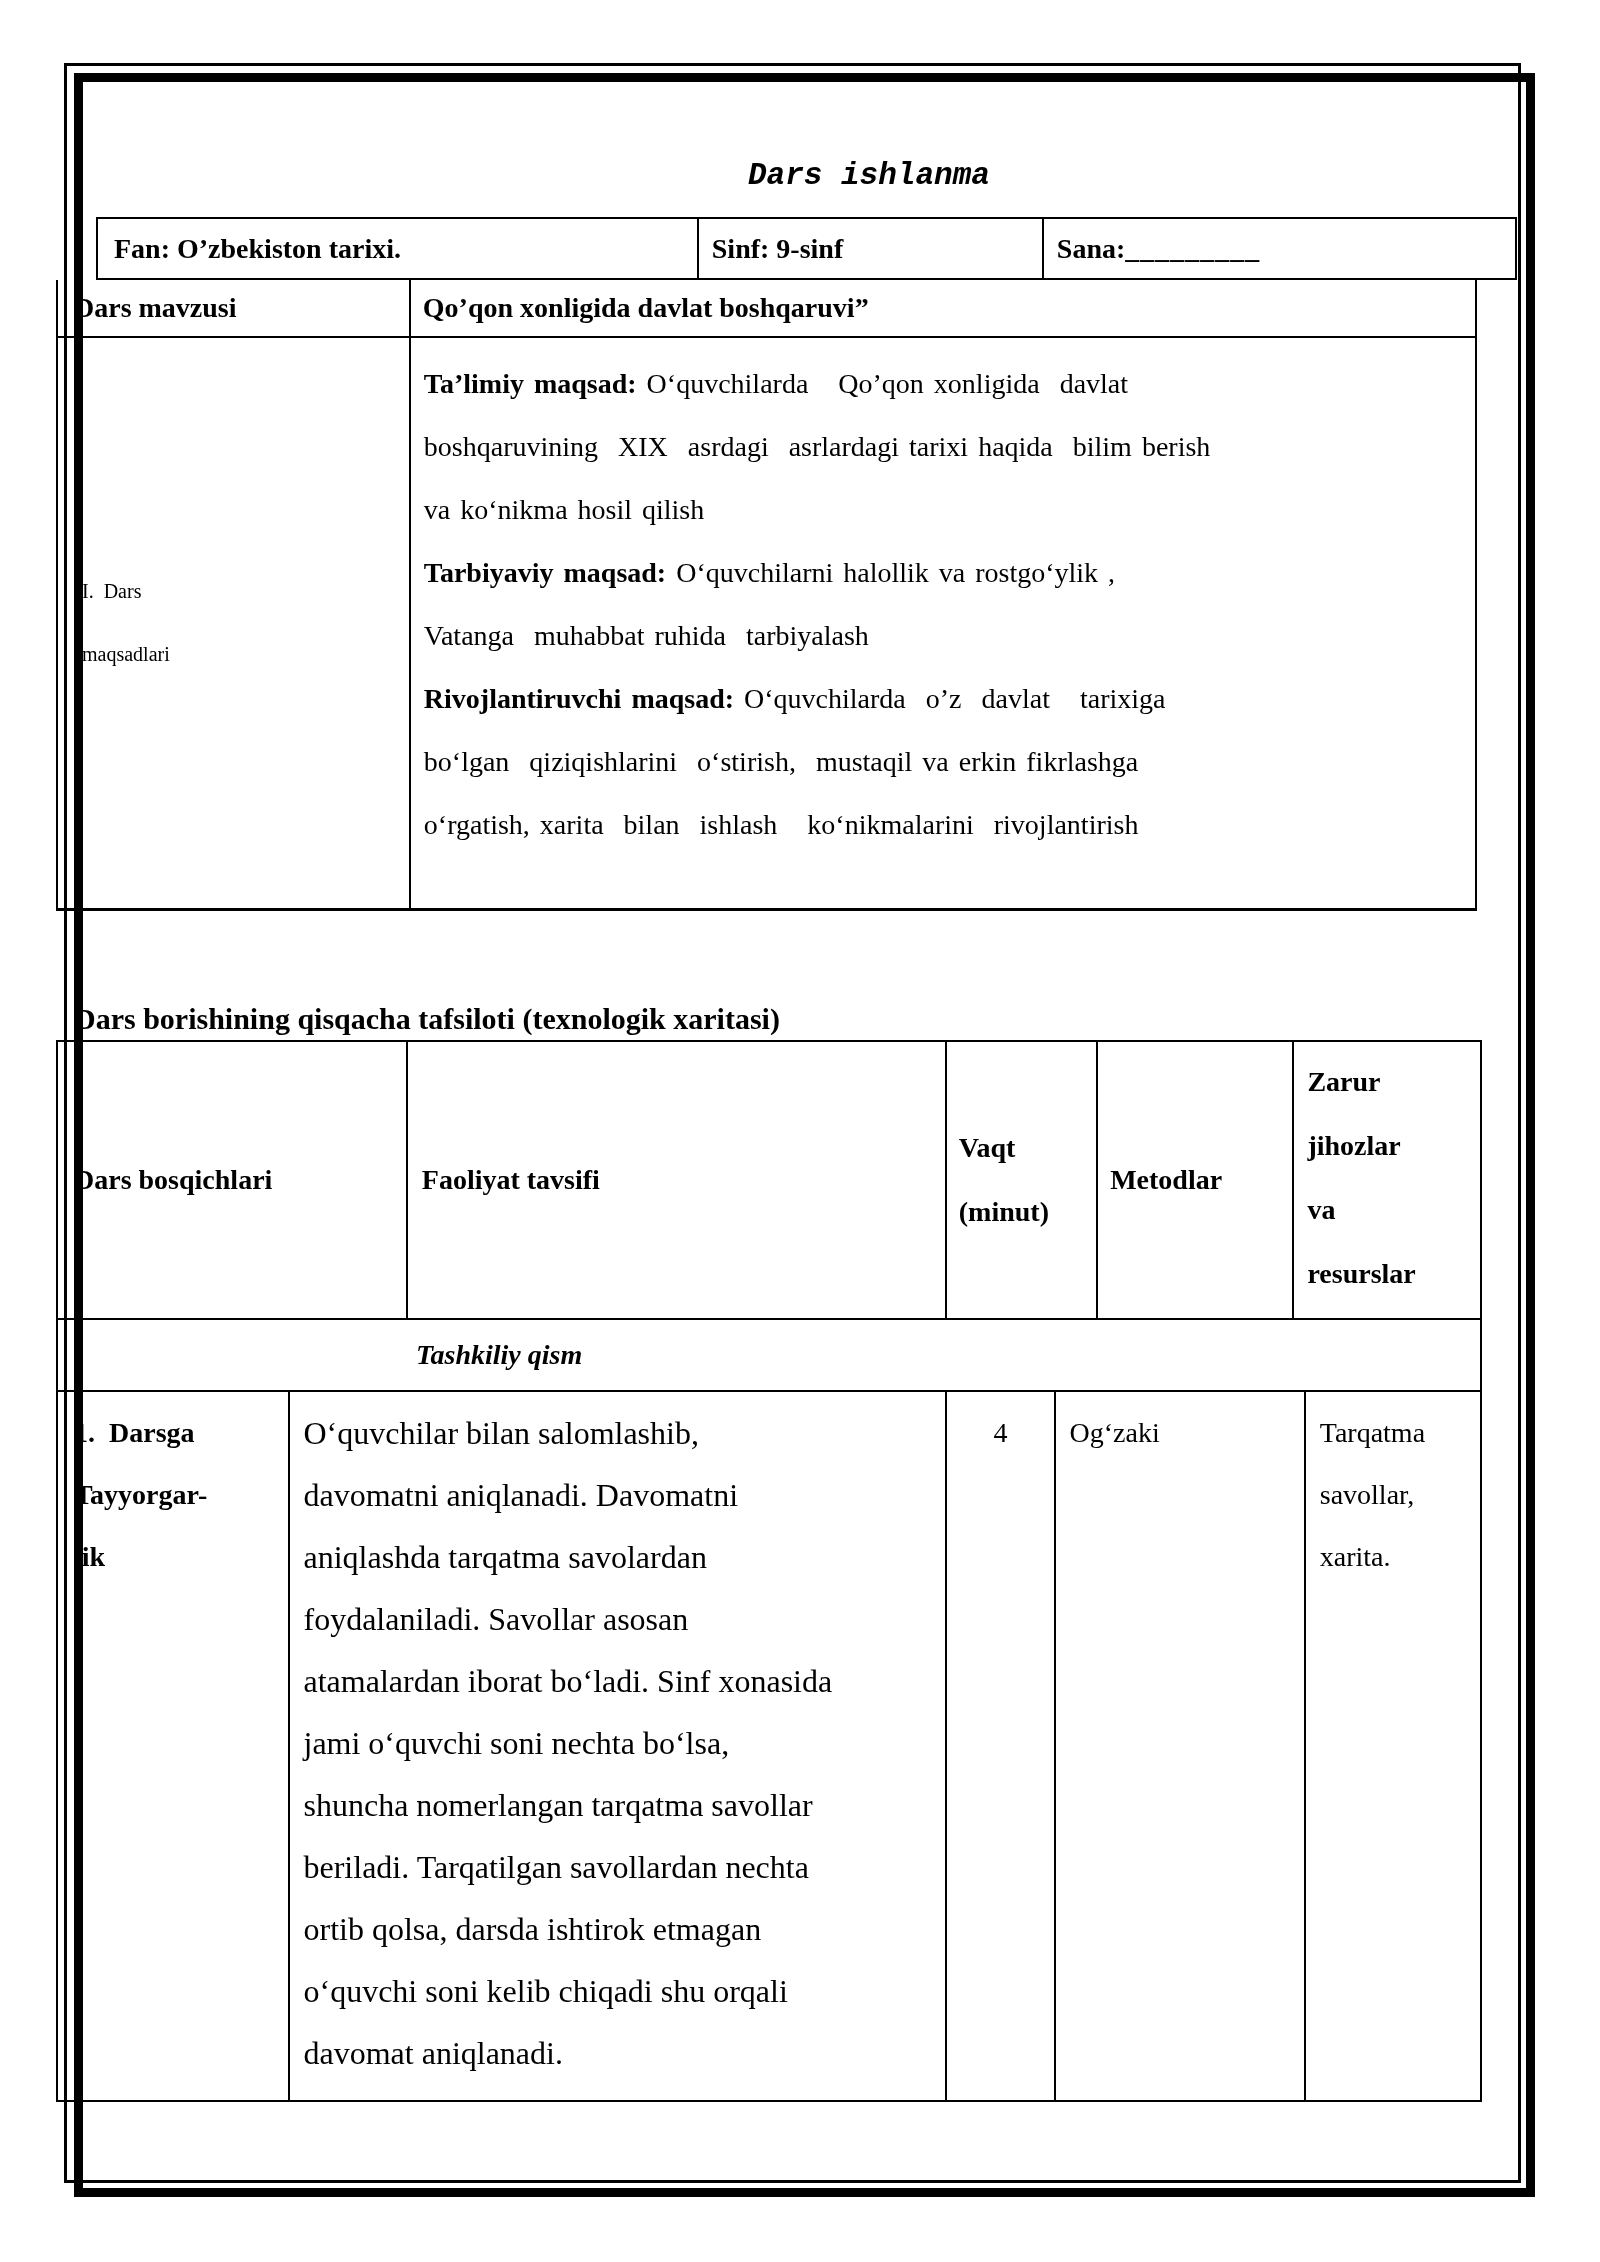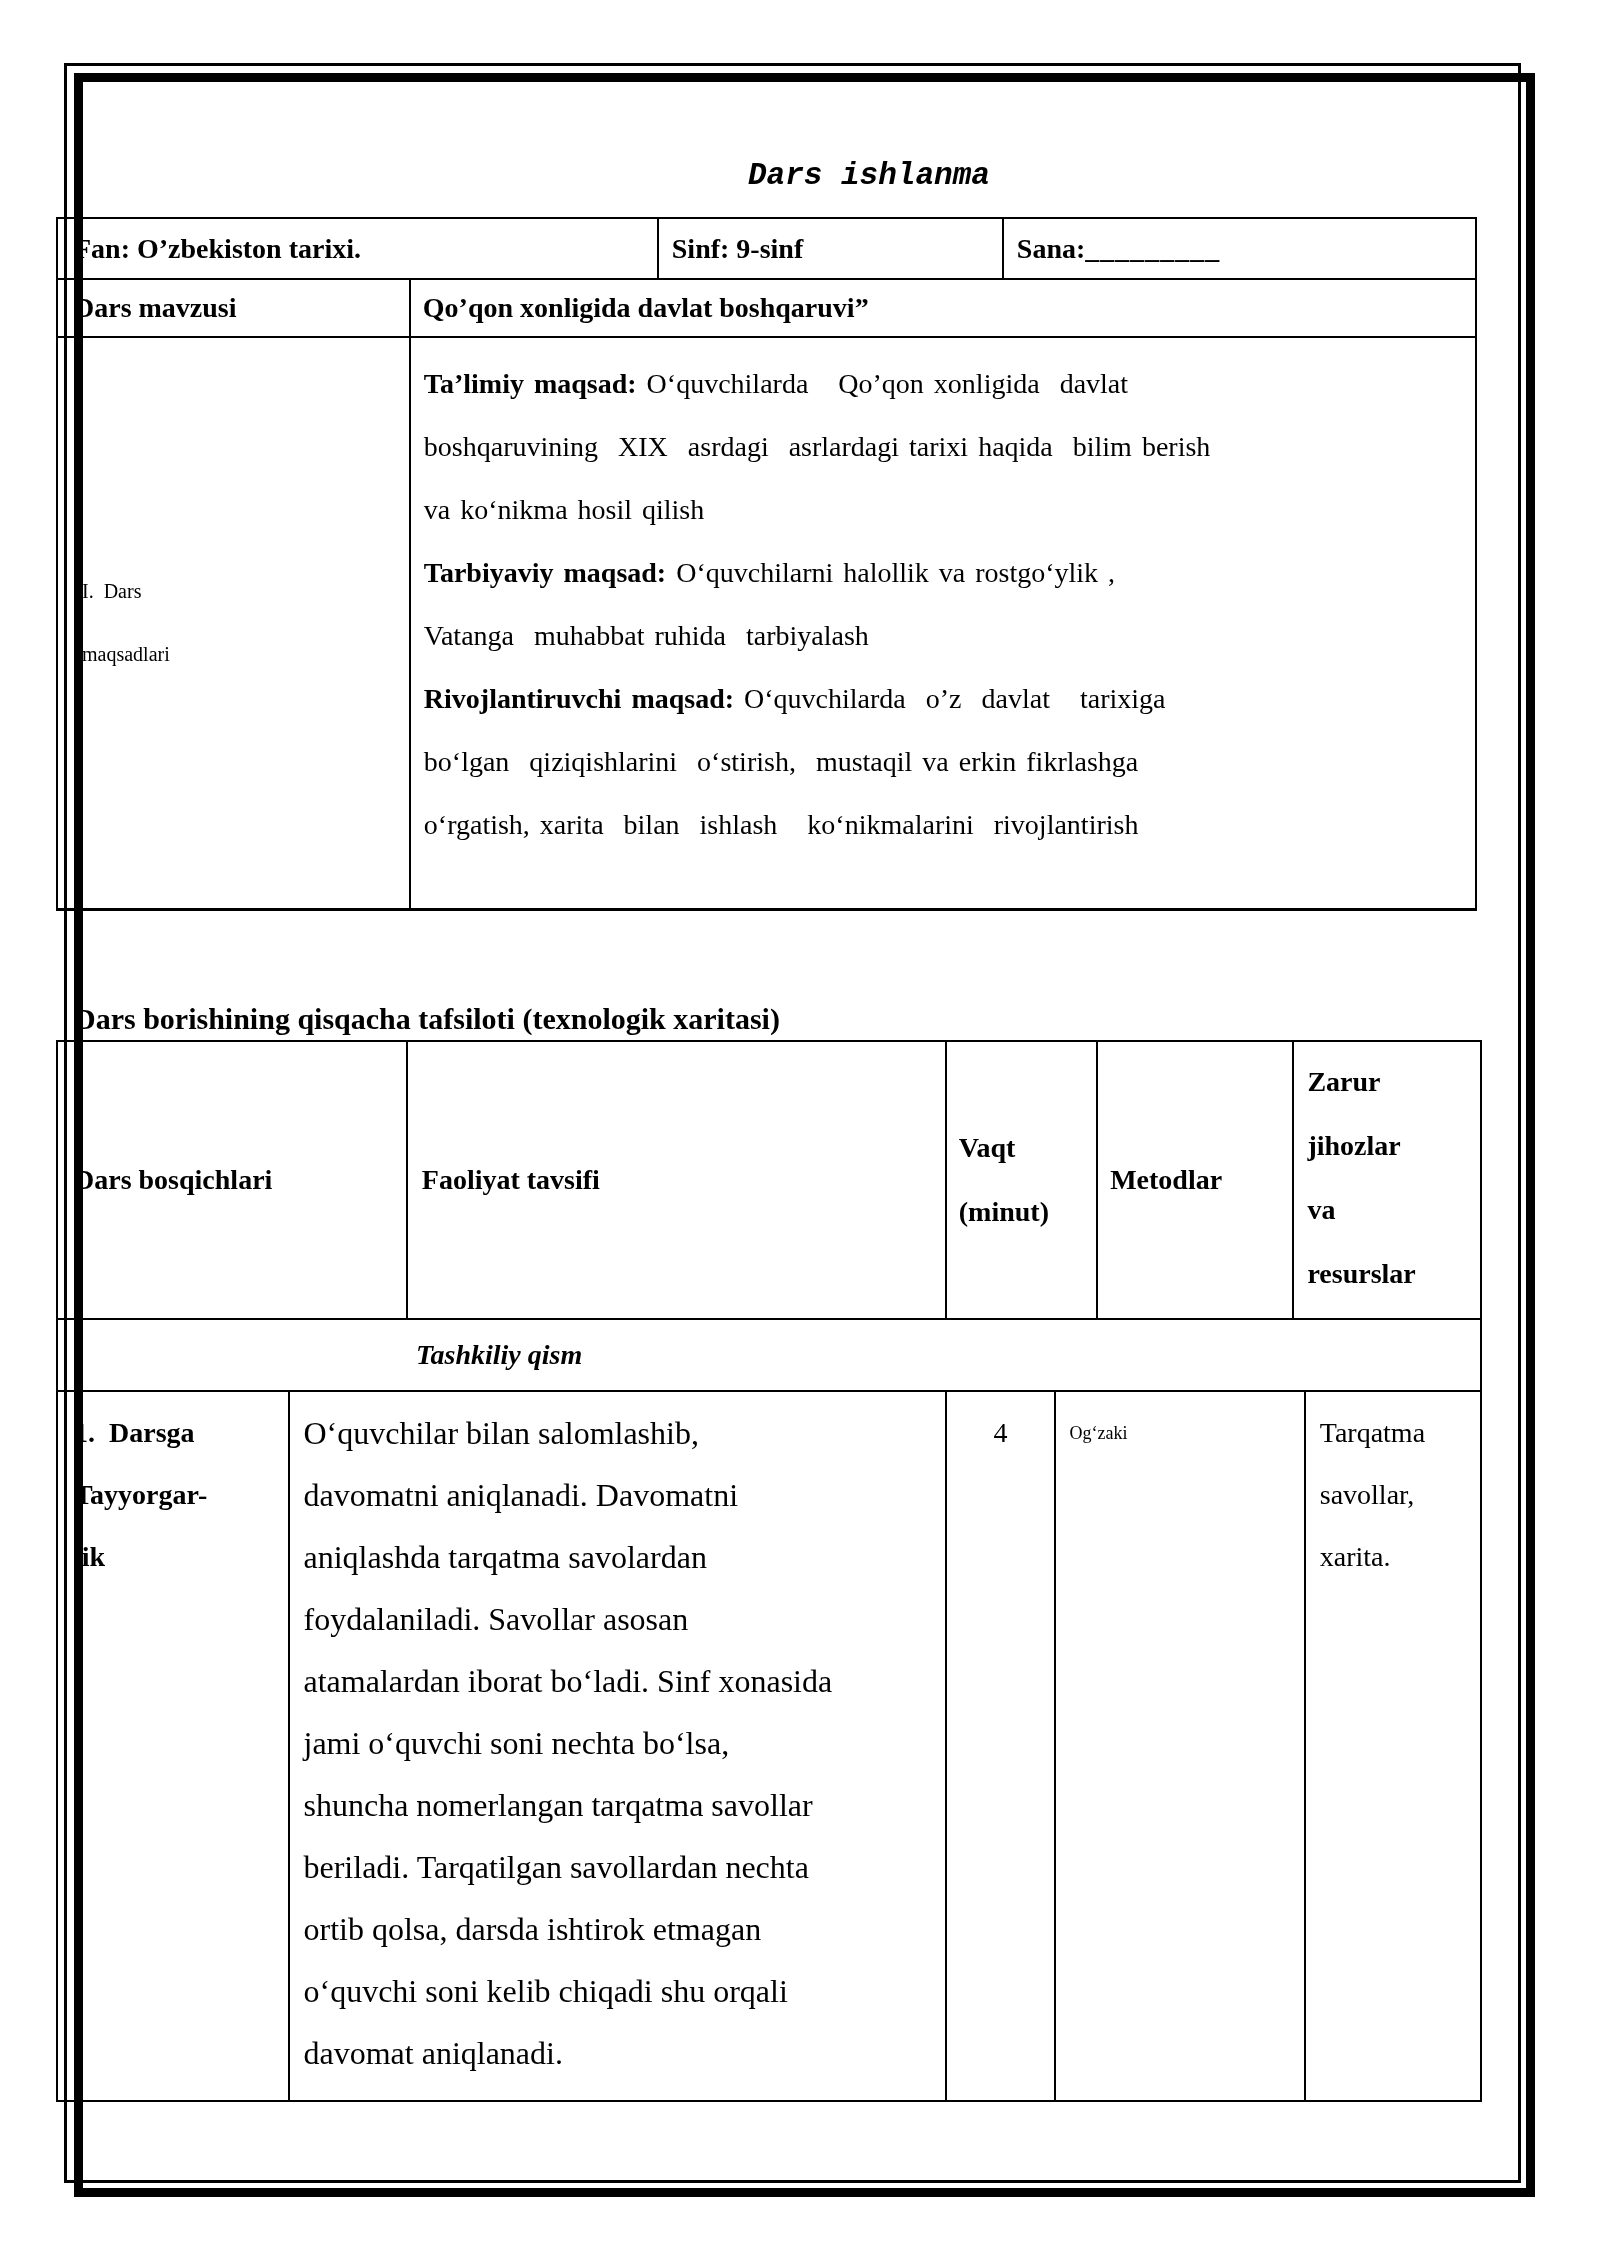--- a/index.html
+++ b/index.html
@@ -18,21 +18,21 @@
   .tcell{box-sizing:border-box;border-right:2px solid #000;overflow:hidden;}
   .tcell:last-child{border-right:none;}
 
   
   .doc-title{
     position:absolute;left:748px;top:158px;z-index:1;
     font-size:31px;font-weight:bold;font-style:italic;font-family:Liberation Mono, monospace;
   }
 
   
-  .t1{top:217px;width:1421px;height:63px;}
+  .t1{top:217px;width:1421px;height:63px;margin-left:40px;}
   .t1 .tcell{display:flex;align-items:center;font-size:28px;font-weight:bold;padding-left:13px;}
   .t1 .c-fan{width:42.4%;padding-left:16px;}
   .t1 .c-sinf{width:24.35%;}
   .t1 .c-sana{width:33.25%;}
   .sana-blank{letter-spacing:1px;}
 
   
   .t2{top:280px;width:1421px;border-top:none;border-bottom:3px solid #000;}
   .t2 .r-topic{height:58px;border-bottom:2px solid #000;}
   .t2 .r-topic .tcell{display:flex;align-items:center;font-size:28px;font-weight:bold;}
@@ -60,21 +60,21 @@
   .t3 .h-method{width:13.8%;display:flex;align-items:center;padding-left:12px;}
   .t3 .h-resources{width:13.05%;padding:8px 4px 0 13px;}
 
   .t3 .r-section{height:72px;border-bottom:2px solid #000;display:flex;align-items:center;
       font-size:28px;font-weight:bold;font-style:italic;padding-left:358px;box-sizing:border-box;}
 
   .t3 .r-body{height:708px;}
   .t3 .b-stage{width:16.35%;font-size:28px;font-weight:bold;line-height:62px;padding:10px 4px 0 16px;white-space:pre-wrap;}
   .t3 .b-activity{width:46.2%;font-size:32px;line-height:62px;padding:10px 10px 0 13px;white-space:pre-wrap;}
   .t3 .b-time{width:7.6%;font-size:28px;line-height:62px;padding-top:10px;text-align:center;}
-  .t3 .b-method{width:17.6%;font-size:18px;line-height:62px;padding:10px 4px 0 14px;}
+  .t3 .b-method{width:17.6%;font-size:28px;line-height:62px;padding:10px 4px 0 14px;}
   .t3 .b-resources{width:12.25%;font-size:28px;line-height:62px;padding:10px 4px 0 14px;white-space:pre-wrap;}
 </style>
 </head>
 <body>
 
 <div class="doc-title">Dars ishlanma</div>
 
 <div class="doc-table t1 trow">
   <div class="tcell c-fan">Fan: O’zbekiston  tarixi.</div>
   <div class="tcell c-sinf">Sinf: 9-sinf</div>

